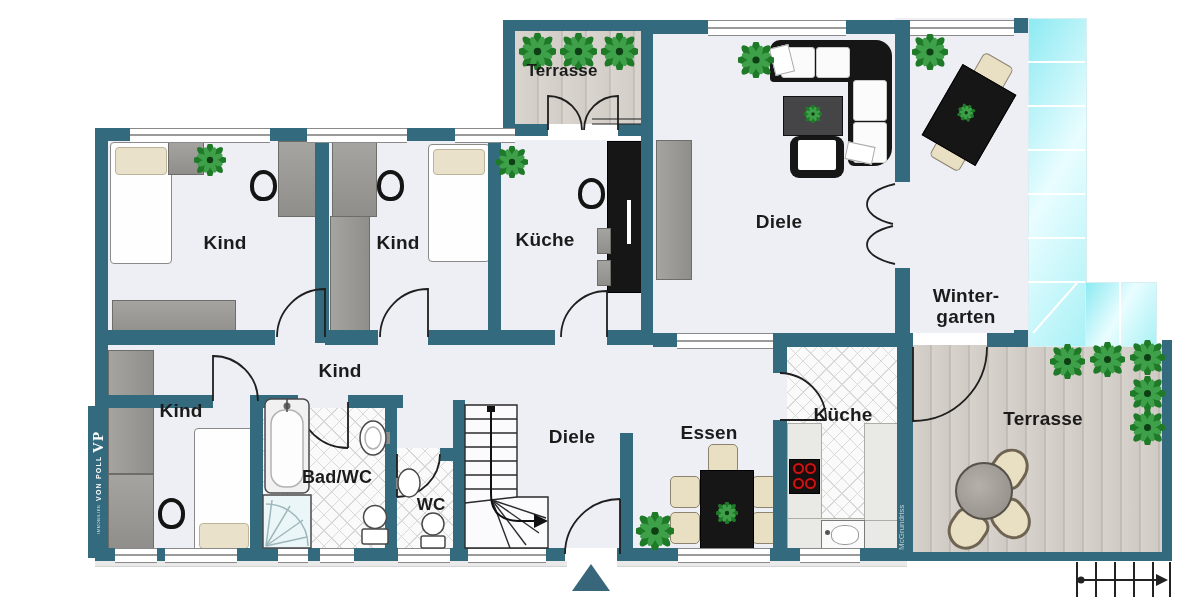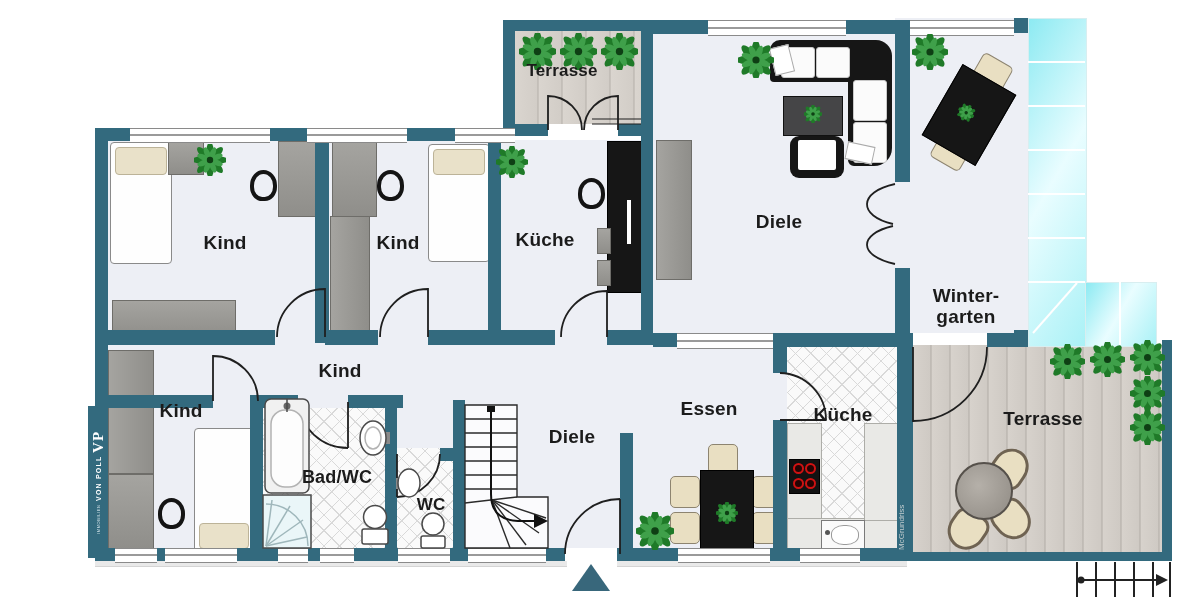--- a/index.html
+++ b/index.html
@@ -354,21 +354,21 @@
   <span class="lbl" style="left:779px;top:222px;">Diele</span>
   <span class="lbl twoline" style="left:966px;top:306px;">
     <span style="display:block;">Winter-</span>
     <span style="display:block;">garten</span>
   </span>
   <span class="lbl" style="left:340px;top:371px;">Kind</span>
   <span class="lbl" style="left:181px;top:411px;">Kind</span>
   <span class="lbl" style="left:337px;top:477px;font-size:18px;">Bad/WC</span>
   <span class="lbl small" style="left:431px;top:505px;">WC</span>
   <span class="lbl" style="left:572px;top:437px;">Diele</span>
-  <span class="lbl" style="left:709px;top:409px;text-align:right;">Essen</span>
+  <span class="lbl" style="left:709px;top:433px;text-align:right;">Essen</span>
   <span class="lbl" style="left:843px;top:415px;">Küche</span>
   <span class="lbl" style="left:1043px;top:419px;">Terrasse</span>
 
   <div id="vp-logo">
     <div class="rot">
       <span class="sb">IMMOBILIEN</span>
       <span class="nm">VON POLL</span>
       <span class="vp">VP</span>
     </div>
   </div>

